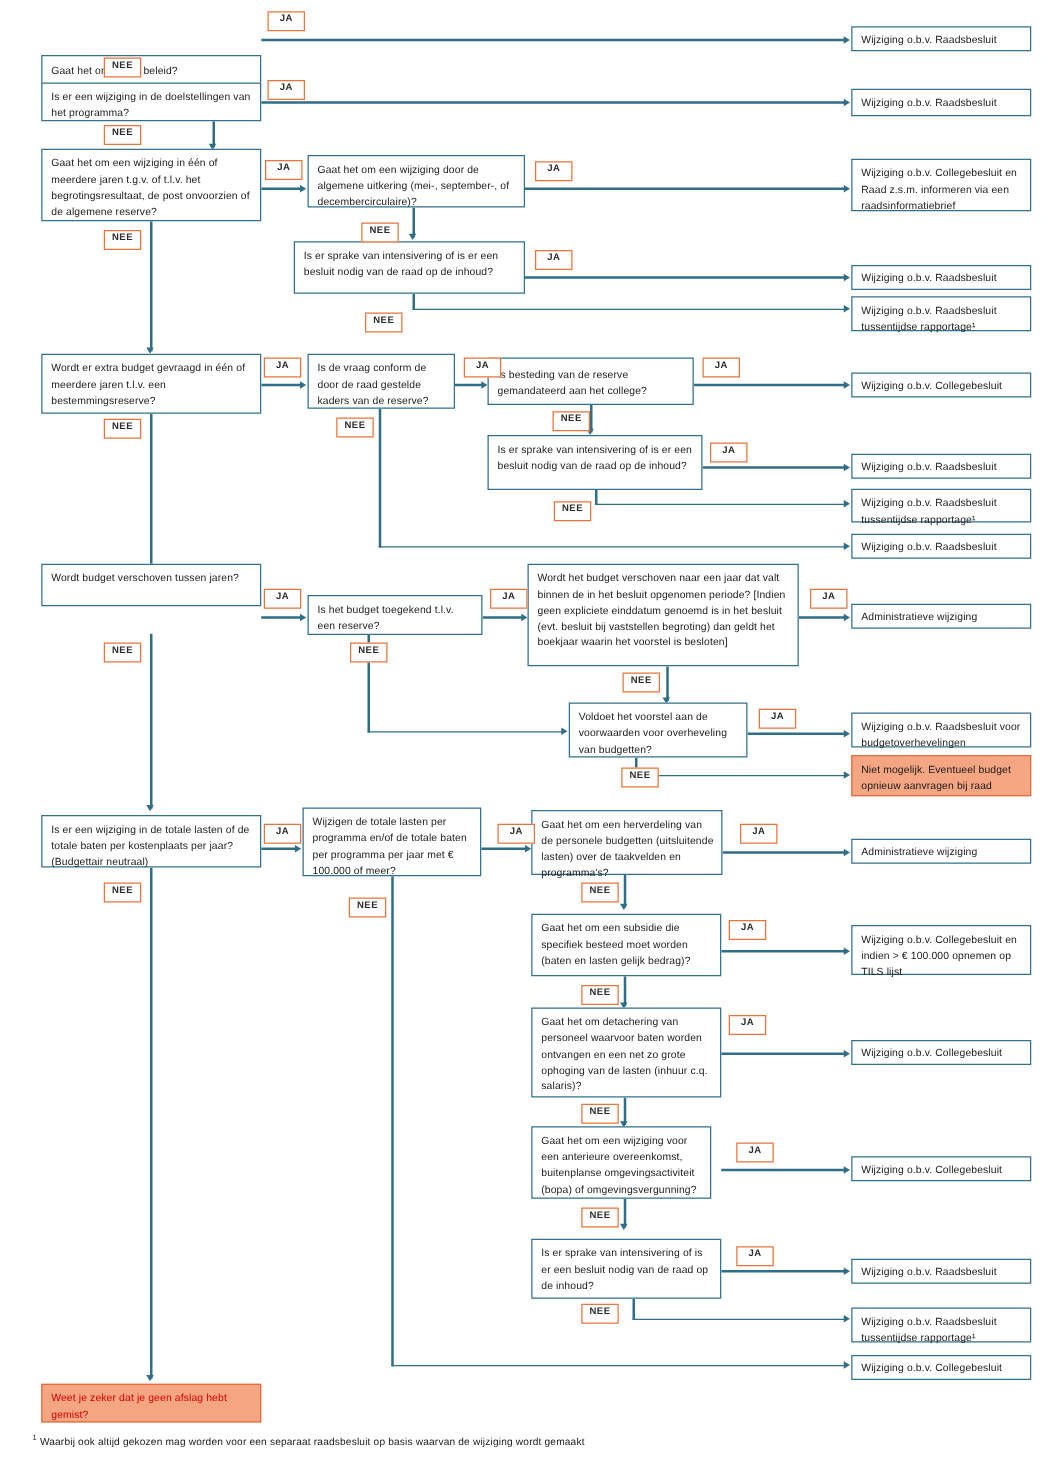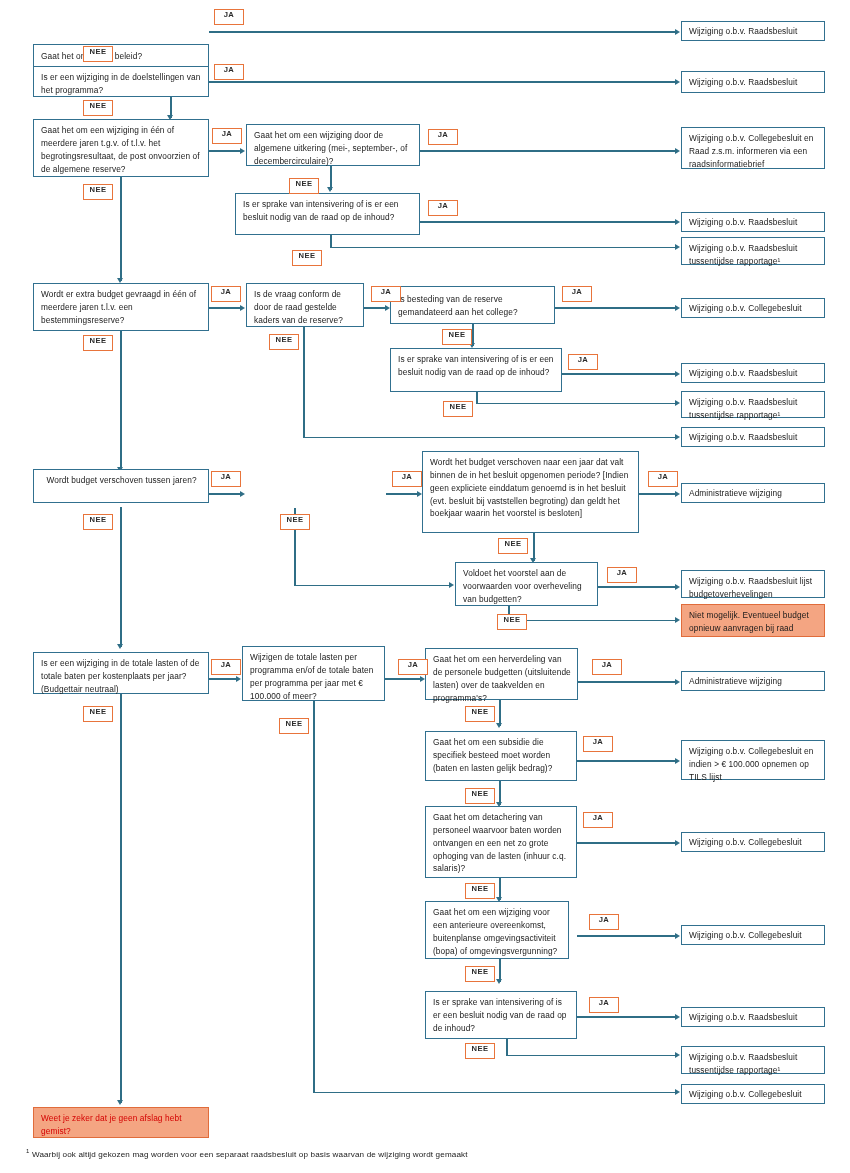--- a/index.html
+++ b/index.html
@@ -257,29 +257,32 @@
   <div class="node center outcome" style="left:681px; top:427px; width:144px; height:20px;">
     <span>Wijziging o.b.v. Raadsbesluit</span>
   </div>
 
   <div class="vline" style="left:120px; top:331px; height:139px;"></div>
   <div class="arrow-d" style="left:117.4px; top:467px;"></div>
   <div class="label" style="left:83px; top:335px; width:30px; height:16px;">
     <span>NEE</span>
   </div>
 
-  <div class="node" style="left:33px; top:469px; width:176px; height:34px;text-align:center;">
+  <div class="node" style="left:33px; top:451px; width:176px; height:34px;">
     <span>Wordt budget verschoven tussen jaren?</span>
   </div>
   <div class="label" style="left:211px; top:471px; width:30px; height:16px;">
     <span>JA</span>
   </div>
   <div class="hline" style="left:209px; top:493px; width:32px;"></div>
   <div class="arrow-r" style="left:240px; top:490.5px;"></div>
 
+  <div class="node" style="left:246px; top:476px; width:140px; height:32px;">
+    <span>Is het budget toegekend t.l.v. een reserve?</span>
+  </div>
   <div class="label" style="left:392px; top:471px; width:30px; height:16px;">
     <span>JA</span>
   </div>
   <div class="hline" style="left:386px; top:493px; width:32px;"></div>
   <div class="arrow-r" style="left:417px; top:490.5px;"></div>
 
   <div class="node" style="left:422px; top:451px; width:217px; height:82px;">
     <span>Wordt het budget verschoven naar een jaar dat valt binnen de in het besluit opgenomen periode? [Indien geen expliciete einddatum genoemd is in het besluit (evt. besluit bij vaststellen begroting) dan geldt het boekjaar waarin het voorstel is besloten]</span>
   </div>
   <div class="label" style="left:648px; top:471px; width:30px; height:16px;">
@@ -299,21 +302,21 @@
 
   <div class="node" style="left:455px; top:562px; width:143px; height:44px;">
     <span>Voldoet het voorstel aan de voorwaarden voor overheveling van budgetten?</span>
   </div>
   <div class="label" style="left:607px; top:567px; width:30px; height:16px;">
     <span>JA</span>
   </div>
   <div class="hline" style="left:598px; top:586px; width:78px;"></div>
   <div class="arrow-r" style="left:675px; top:583.5px;"></div>
   <div class="node outcome" style="left:681px; top:570px; width:144px; height:28px;">
-    <span>Wijziging o.b.v. Raadsbesluit lijst budgetoverhevelingen</span>
+    <span>Wijziging o.b.v. Raadsbesluit voor budgetoverhevelingen</span>
   </div>
 
   <div class="vline" style="left:508px; top:606px; height:15px;"></div>
   <div class="hline" style="left:508px; top:619.5px; width:168px;"></div>
   <div class="arrow-r" style="left:675px; top:617px;"></div>
   <div class="label" style="left:497px; top:614px; width:30px; height:16px;">
     <span>NEE</span>
   </div>
   <div class="node alert" style="left:681px; top:604px; width:144px; height:33px;">
     <span>Niet mogelijk. Eventueel budget opnieuw aanvragen bij raad</span>

